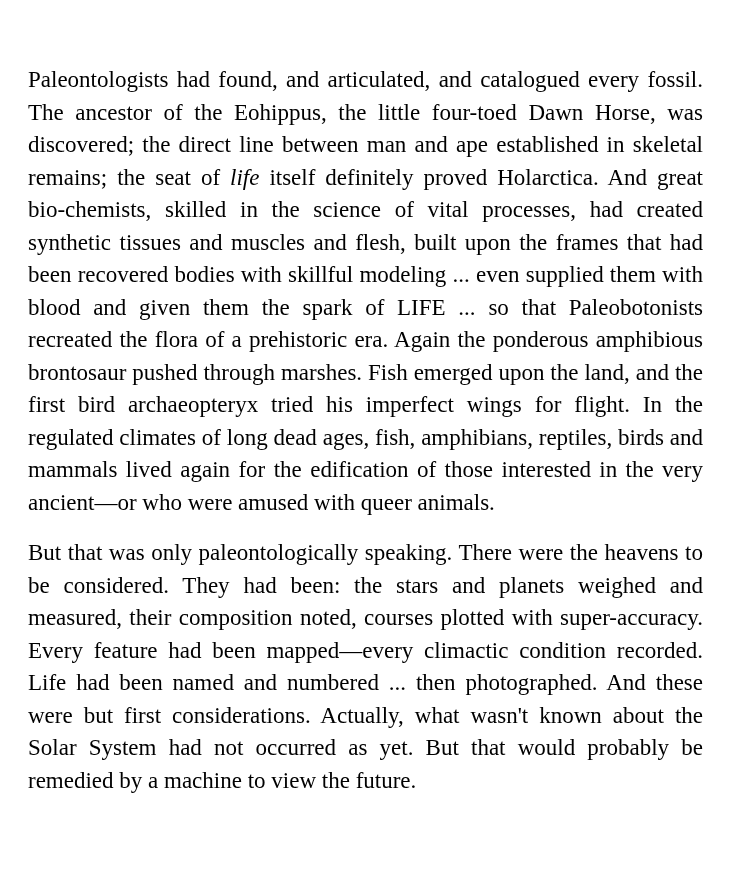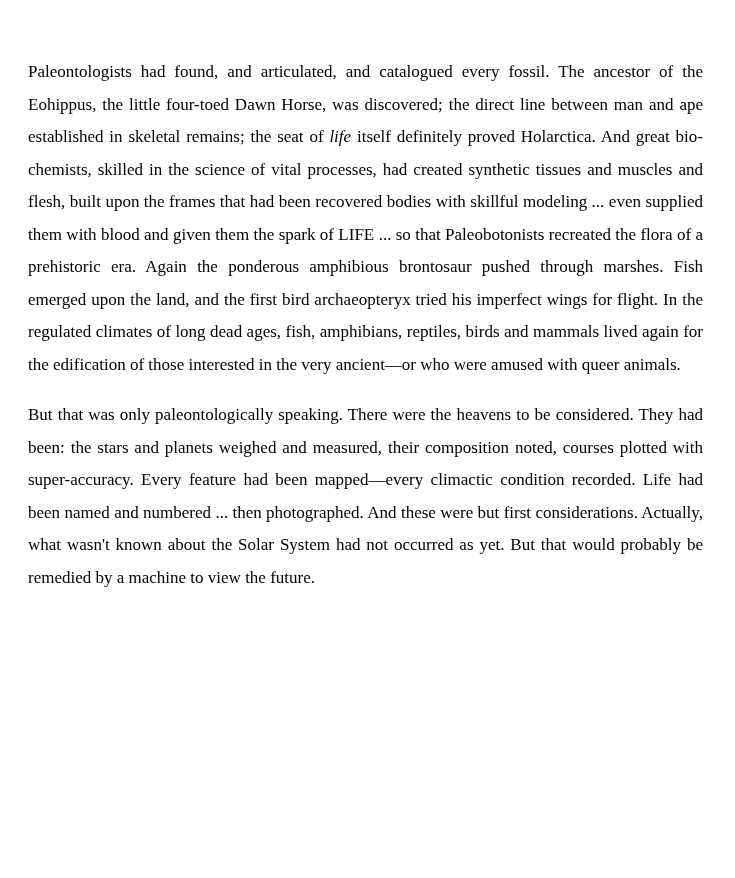--- a/index.html
+++ b/index.html
@@ -13,23 +13,23 @@
     overflow: hidden;
   }
   .page {
     box-sizing: border-box;
     width: 735px;
     height: 878px;
     padding: 56px 32px 0 28px;
     background: #ffffff;
   }
   .page p {
-    margin: 0 0 18px 0;
+    margin: 8px 0 18px 0;
     font-family: "Liberation Serif", "DejaVu Serif", serif;
-    font-size: 17px;
+    font-size: 23px;
     line-height: 32.5px;
     font-weight: 400;
     color: #000000;
     text-align: justify;
     word-spacing: normal;
   }
   .page p em {
     font-style: italic;
   }
 </style>

